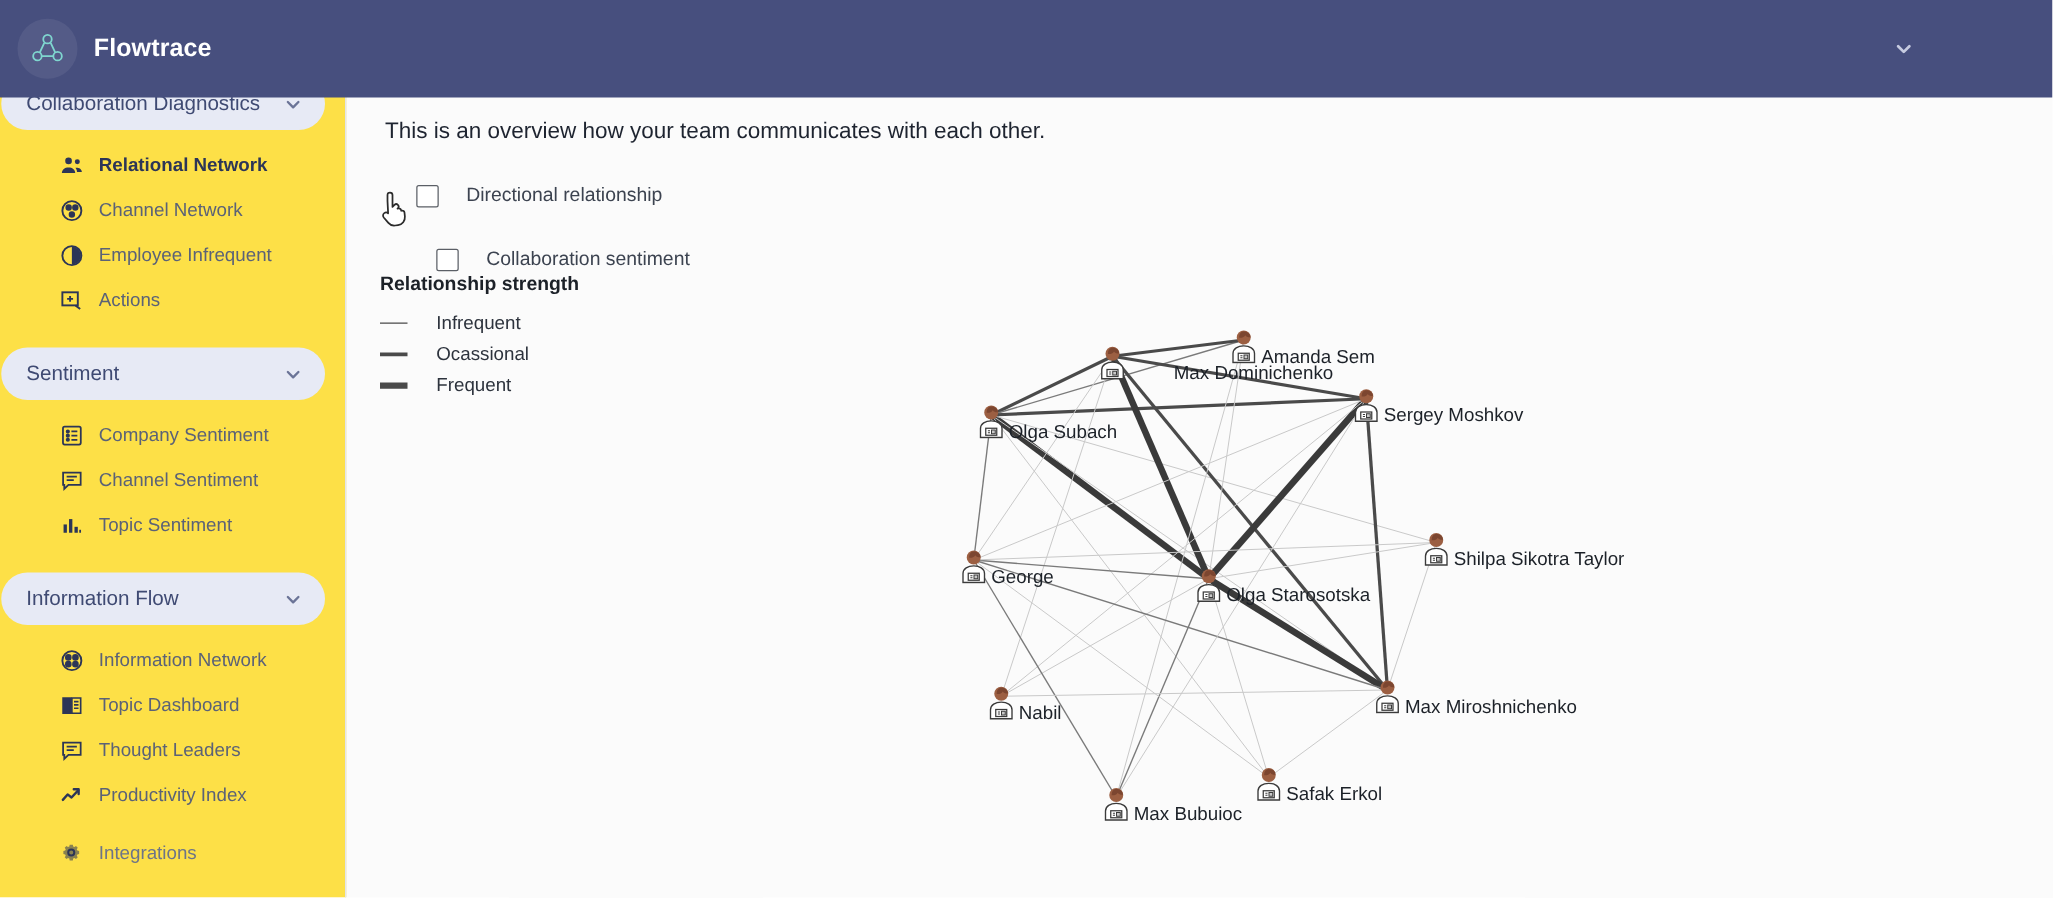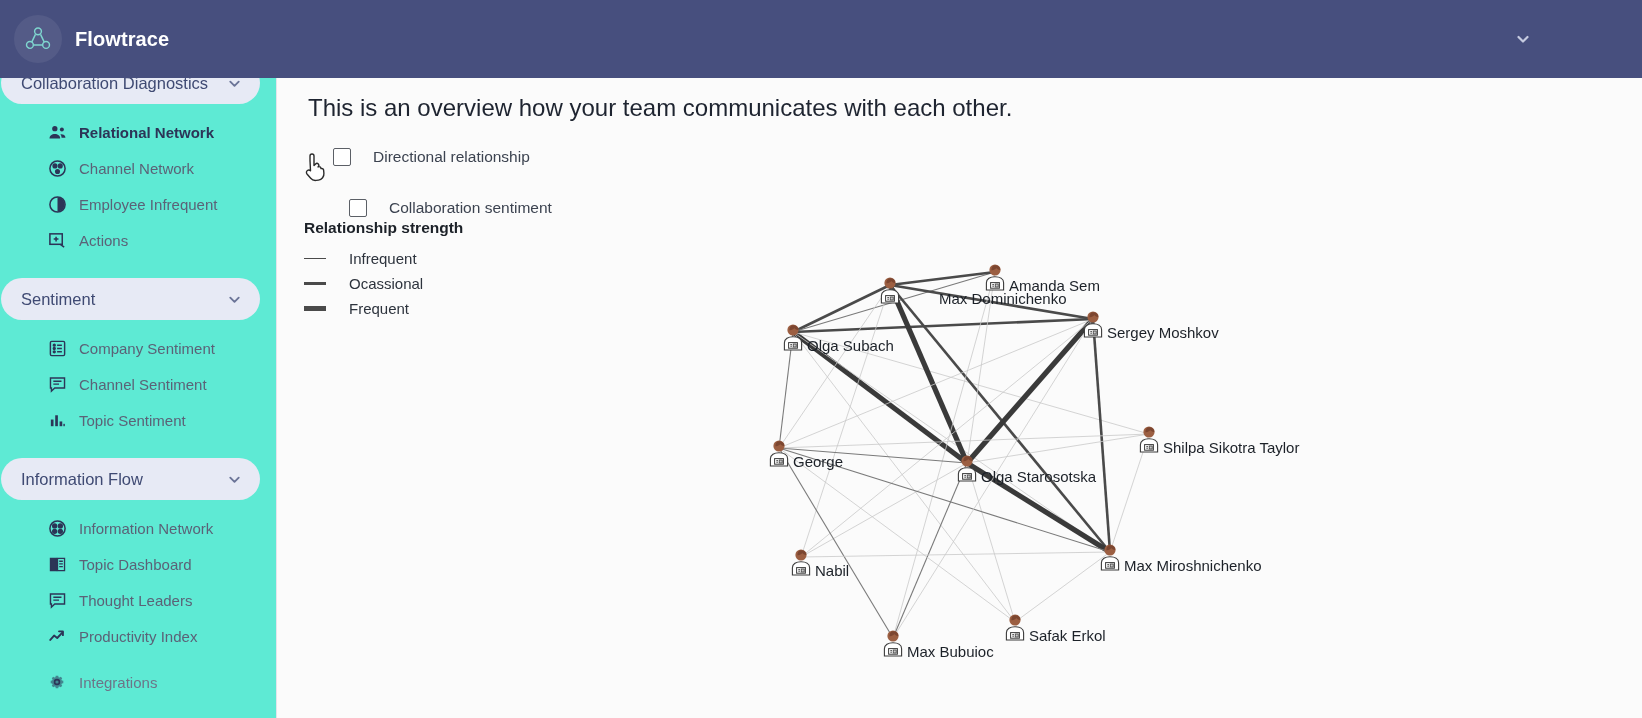--- a/index.html
+++ b/index.html
@@ -57,21 +57,21 @@
     width: 22px; height: 22px;
     display: flex; align-items: center; justify-content: center;
     cursor: pointer;
   }
 
   
   .sidebar {
     position: absolute;
     left: 0; top: 0;
     width: 277px; height: 718px;
-    background: #5eead4;
+    background: #fde047;
     border-right: 1px solid #e2e5ec;
     overflow: hidden;
     z-index: 20;
   }
   .side-scroll {
     position: absolute;
     top: 62px; left: 0;
     width: 277px;
   }
   .nav-item {
@@ -117,21 +117,21 @@
   .main {
     position: absolute;
     left: 277px; top: 78px;
     width: 1365px; height: 640px;
     background: #fbfbfb;
     overflow: hidden;
   }
   .headline {
     position: absolute;
     left: 31px; top: 16px;
-    font-size: 24px;
+    font-size: 18px;
     color: #1e2430;
     font-weight: 500;
     white-space: nowrap;
   }
   .opt-row {
     position: absolute;
     display: flex; align-items: center;
     gap: 22px;
     cursor: pointer;
     margin-left: 29px;

